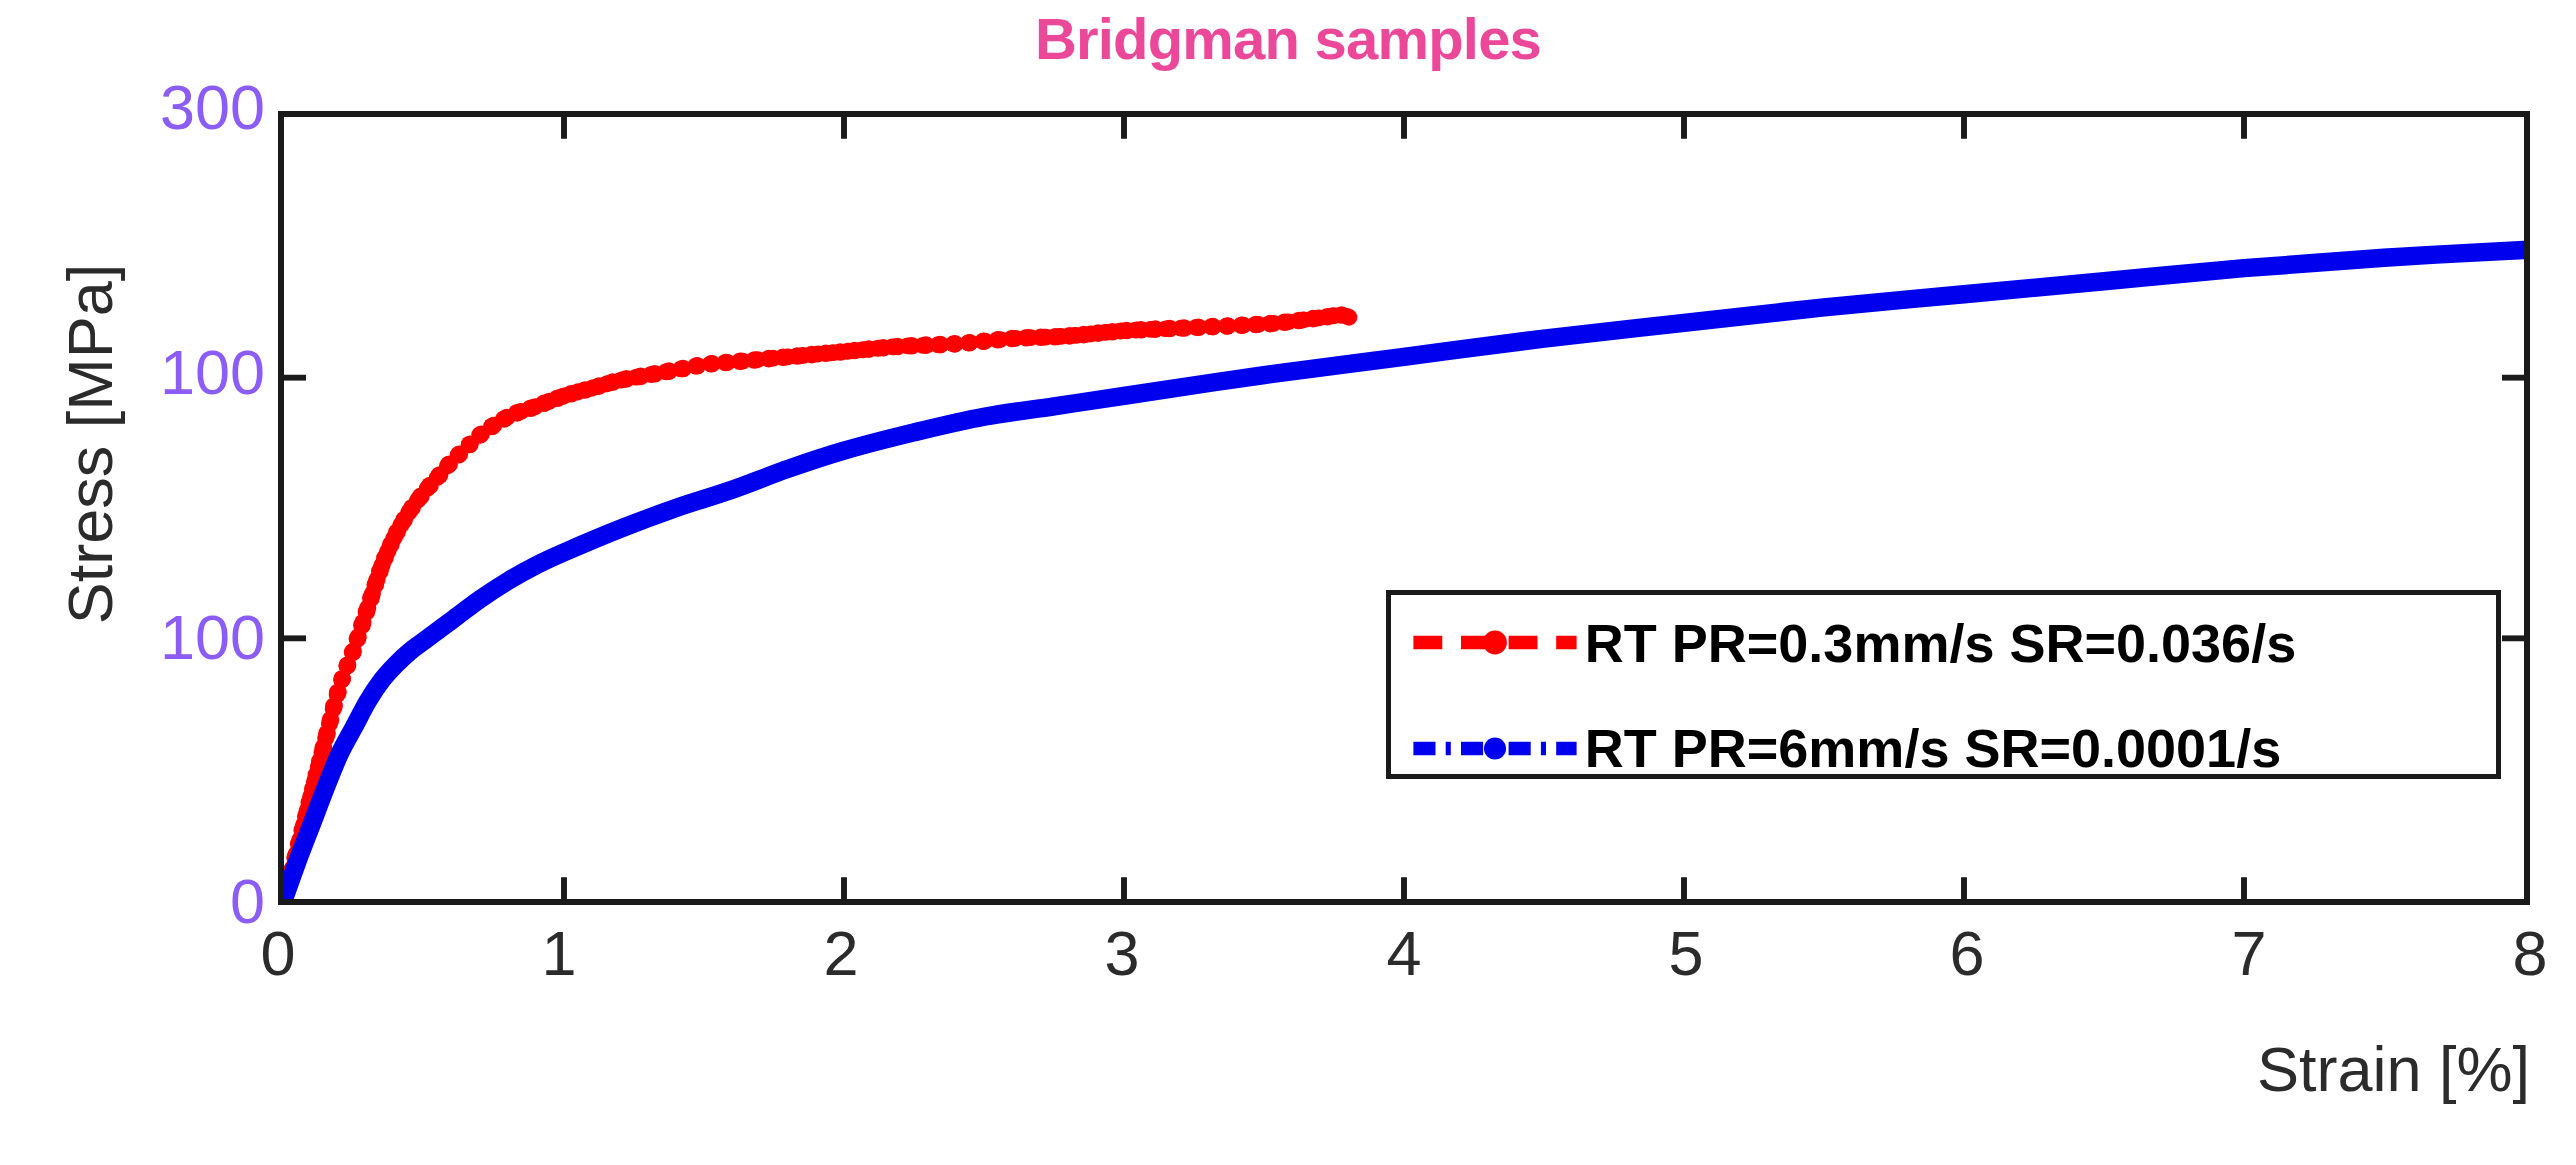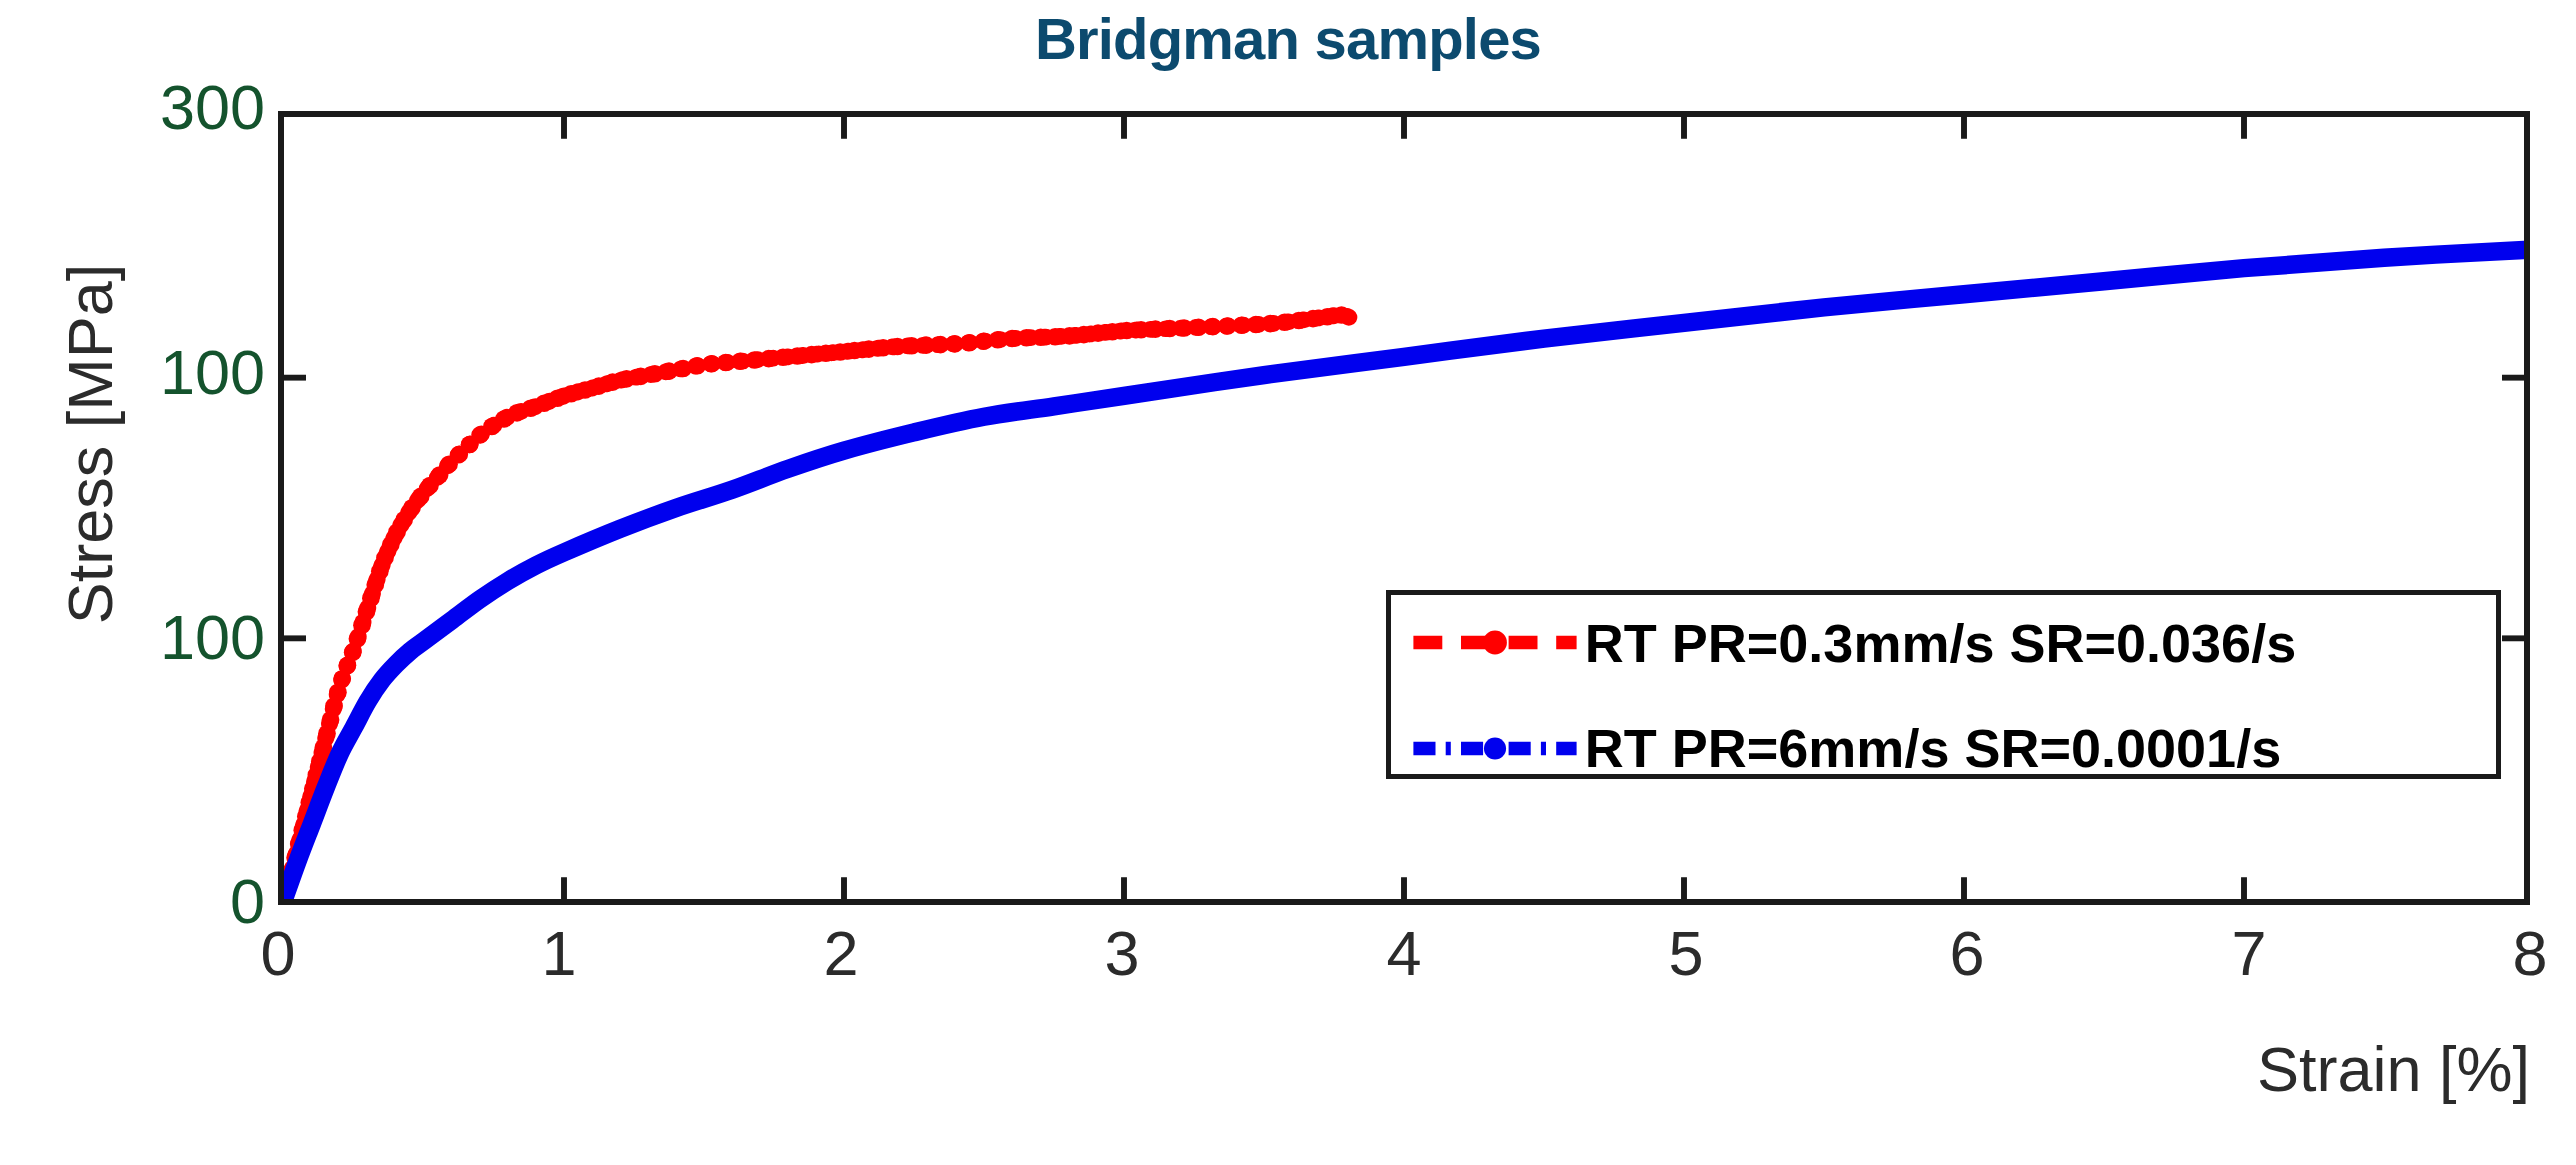--- a/index.html
+++ b/index.html
@@ -1,38 +1,38 @@
 <!DOCTYPE html>
 <html style="font-size:13.6px"><head>
 <meta charset="utf-8">
 <style>
   html,body{margin:0;padding:0;background:#ffffff;}
   body{width:2576px;height:1165px;font-family:"Liberation Sans",sans-serif;}
   #root{position:relative;width:2576px;height:1165px;background:#fff;overflow:hidden;}
 
   #chart-title{
     position:absolute;left:0;top:5.1px;width:2576px;
-    text-align:center;font-size:58px;font-weight:bold;color:#0c4a6e;
+    text-align:center;font-size:58px;font-weight:bold;color:#ec4899;
     letter-spacing:-0.8px;
   }
 
   #plot-frame{
     position:absolute;left:278px;top:111px;
     width:2252px;height:794px;
     border:6px solid #1a1a1a;
     box-sizing:border-box;
     background:#ffffff;
   }
 
   #plot-svg{position:absolute;left:0;top:0;width:100%;height:100%;}
 
   
   .ylab{
     position:absolute;right:0;width:255px;text-align:right;
-    font-size:63px;color:#14532d;line-height:1;
+    font-size:63px;color:#8b5cf6;line-height:1;
   }
   #ylabels{position:absolute;left:0px;top:0px;width:265px;height:1165px;}
 
   
   #xlabels{position:absolute;left:0;top:922px;width:2576px;height:93px;}
   .xlab{
     position:absolute;width:136px;text-align:center;
     font-size:63px;color:#2b2b2b;line-height:1;
   }
 

